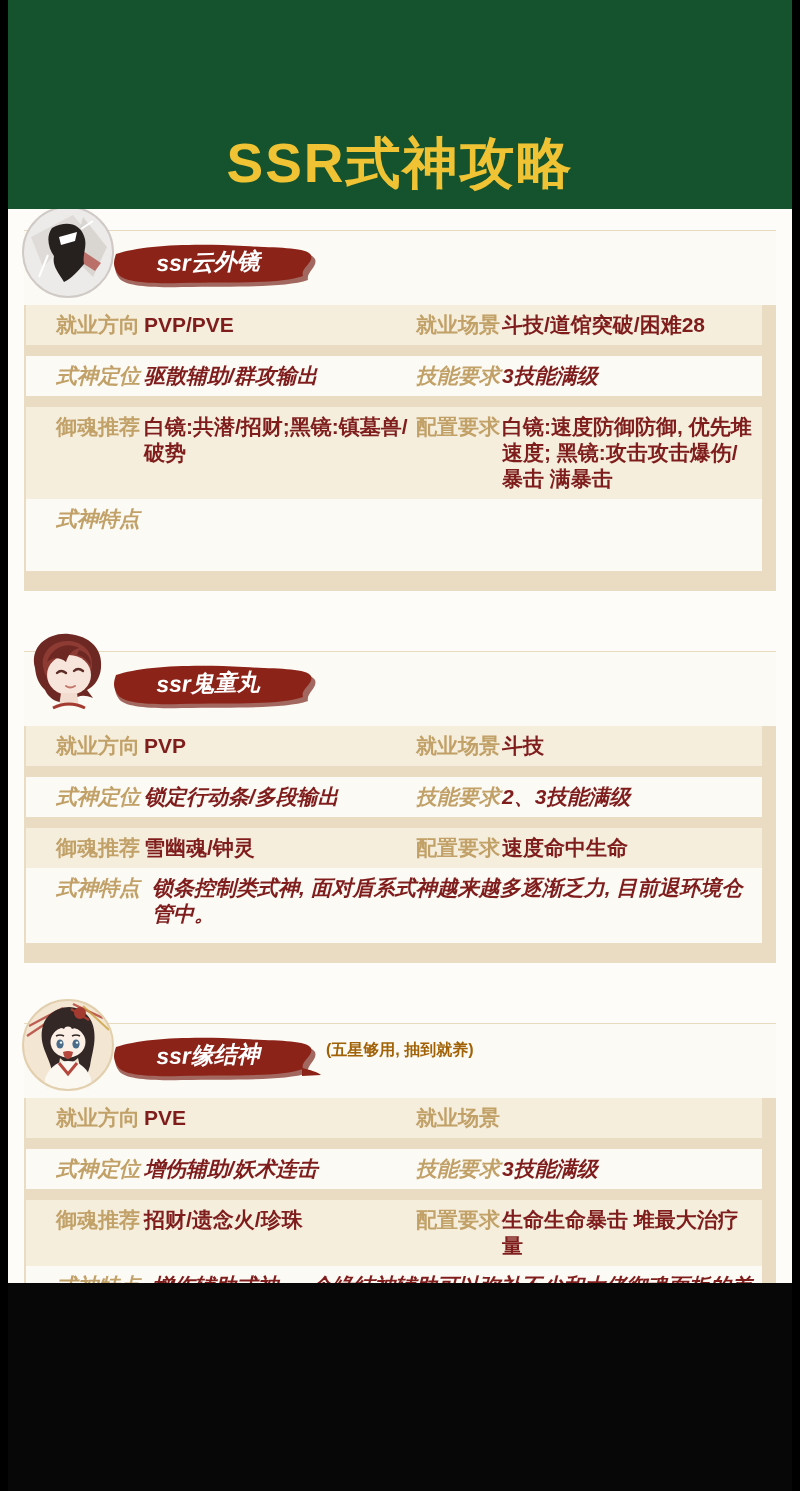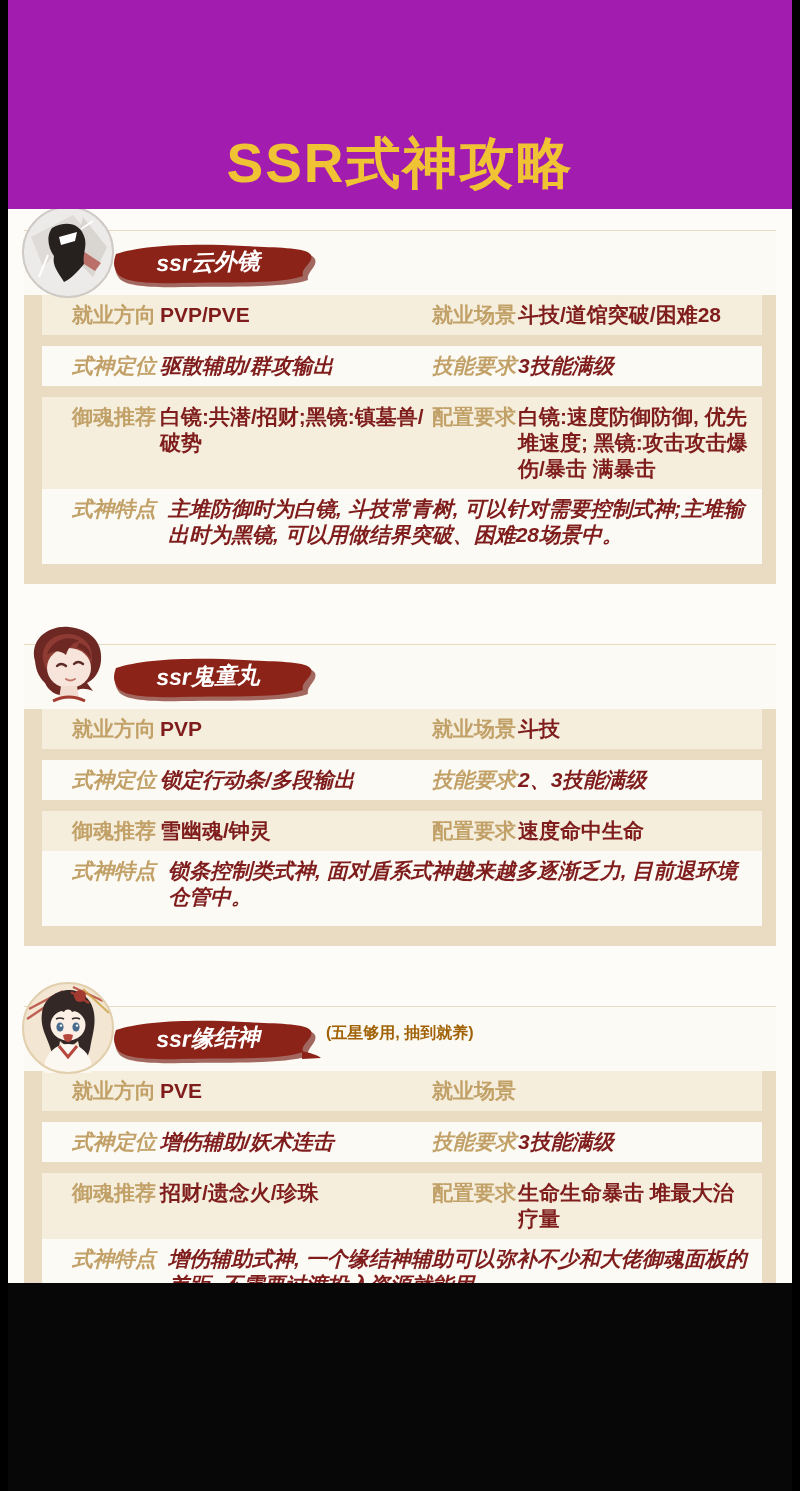--- a/index.html
+++ b/index.html
@@ -3,21 +3,21 @@
 <meta charset="utf-8">
 <style>
   * { margin:0; padding:0; box-sizing:border-box; }
   html,body { width:800px; }
   body { font-family:"Liberation Sans","DejaVu Sans",sans-serif; }
 
   .stage { position:relative; width:800px; height:1491px; background:#050505; overflow:hidden; }
   .side-bar { position:absolute; top:0; width:8px; height:1491px; background:#000; z-index:50; }
   .side-bar.left { left:0; } .side-bar.right { right:0; }
 
-  .header-band { position:absolute; top:0; left:0; width:800px; height:209px; background:#a21caf; z-index:2;text-decoration:underline; }
+  .header-band { position:absolute; top:0; left:0; width:800px; height:209px; background:#14532d; z-index:2;text-decoration:underline; }
   .page-title { position:absolute; bottom:8px; left:0; width:100%; text-align:center;
     font-size:55px; font-weight:800; color:#EFC334; letter-spacing:2px; }
 
   .content-area { position:absolute; top:209px; left:8px; width:784px; height:1074px;
     background:#FDFCF9; overflow:hidden; z-index:1; }
 
   .footer-band { position:absolute; bottom:0; left:0; width:800px; height:208px; background:#070707; z-index:2; }
 
   .card { position:relative; width:752px; margin-left:16px; background:#FCFAF4;
     border-top:1px solid #E7DABE; }
@@ -31,21 +31,21 @@
 
   .banner { position:absolute; left:86px; top:8px; width:212px; height:52px; z-index:4; }
   .banner svg { position:absolute; left:0; top:0; width:100%; height:100%; }
   .banner-label { position:absolute; left:0; top:0; width:196px; height:46px;
     display:flex; align-items:center; justify-content:center;
     color:#FFF; font-size:23px; font-weight:700; font-style:italic; transform:rotate(-1.5deg); }
 
   .card-note { position:absolute; left:302px; top:16px; color:#a16207;
     font-size:16px; font-weight:700; z-index:4; white-space:nowrap; }
 
-  .rows-wrap { background:#E9DCC2; padding:0 14px 20px 18px; }
+  .rows-wrap { background:#E9DCC2; padding:0 14px 20px 2px;margin-top:10px; }
 
   .row { display:grid; grid-template-columns:88px 272px 86px 1fr;
     padding:7px 4px 7px 30px; min-height:40px; align-items:start; }
   .row.cream { background:#F5EEDC; }
   .row.light { background:#FCFAF4;font-style:italic; }
   .row.spaced { margin-top:11px; }
   .row.feature { grid-template-columns:88px 1fr; min-height:72px; padding-bottom:16px;gap:8px; }
 
   .f-label { color:#C2A168; font-size:21px; font-weight:700; line-height:26px; }
   .f-value { color:#7f1d1d; font-size:21px; font-weight:700; line-height:26px; padding-right:6px; }
@@ -97,21 +97,20 @@
           <span class="f-value">3技能满级</span>
         </div>
         <div class="row cream spaced">
           <span class="f-label">御魂推荐</span>
           <span class="f-value">白镜:共潜/招财;黑镜:镇墓兽/破势</span>
           <span class="f-label">配置要求</span>
           <span class="f-value">白镜:速度防御防御, 优先堆速度; 黑镜:攻击攻击爆伤/暴击 满暴击</span>
         </div>
         <div class="row light feature">
           <span class="f-label">式神特点</span>
-          <span class="f-value">主堆防御时为白镜, 斗技常青树, 可以针对需要控制式神;主堆输出时为黑镜, 可以用做结界突破、困难28场景中。</span>
         </div>
       </div>
     </div>
 
     <div class="card card-2">
       <div class="card-head">
         <svg class="avatar" viewBox="0 0 94 94">
           <path fill="#6E2823" d="M14,42 C8,20 28,6 48,8 C68,10 82,22 80,42 C79,52 74,60 66,64 L72,72 C62,68 57,70 51,74 C41,80 28,74 24,64 C18,58 15,52 14,42 Z"></path>
           <path fill="#8E3B34" d="M22,40 C20,26 32,14 48,15 C62,16 72,26 71,40 C70,48 66,54 60,57 C52,62 36,62 29,55 C24,50 23,46 22,40 Z"></path>
           <ellipse cx="48" cy="49" rx="22" ry="20" fill="#F7E4DA"></ellipse>

